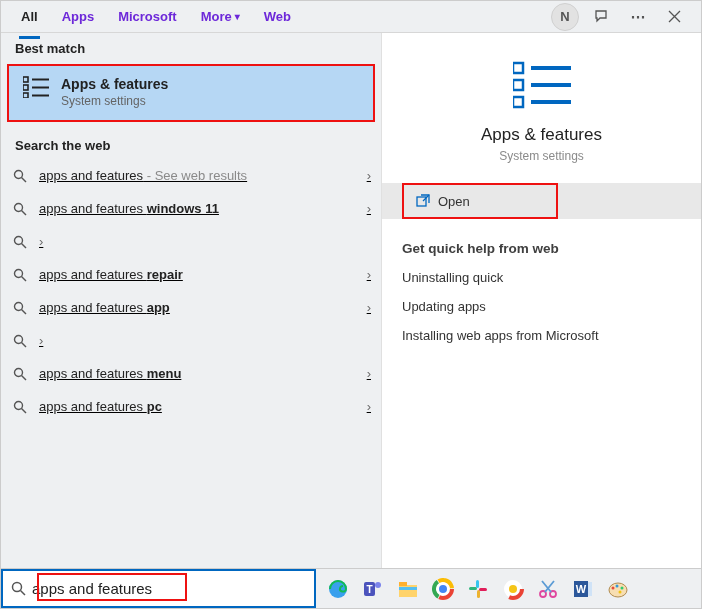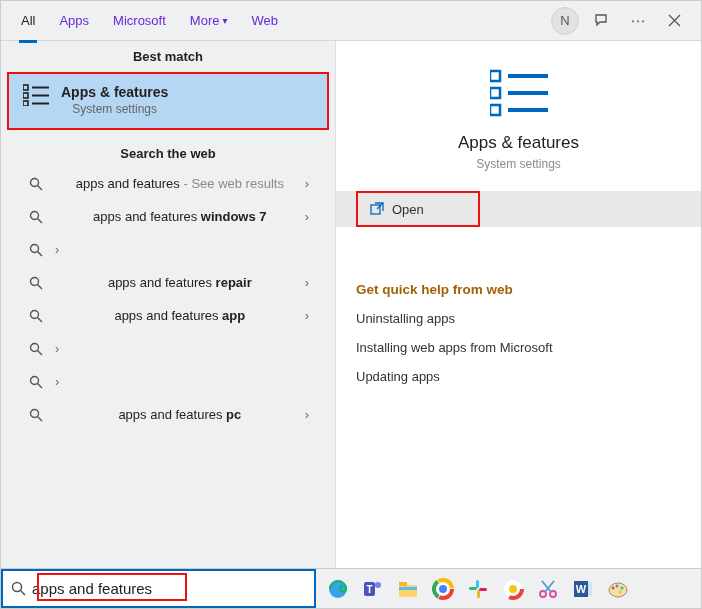--- a/index.html
+++ b/index.html
@@ -1,47 +1,47 @@
 <!DOCTYPE html>
 <html><head>
 <meta charset="utf-8">
 <style>
   * { box-sizing: border-box; margin: 0; padding: 0; font-family: "Segoe UI", Arial, sans-serif; }
   body { width: 702px; height: 609px; background: #eef0f2; overflow: hidden; }
   .window { width: 702px; height: 609px; display: flex; flex-direction: column; border: 1px solid #ccc; background: #eef0f2; }
-  .topbar { display: flex; align-items: center; height: 40px; border-bottom: 1px solid #d7d7d7; padding: 0 8px; }
+  .topbar { display: flex; align-items: center; height: 32px; border-bottom: 1px solid #d7d7d7; padding: 0 8px; font-weight: bold; }
   .tab { font-size: 13px; color: #6d28d9; padding: 0 12px; height: 44px; display: flex; align-items: center; position: relative; cursor: pointer; }
   .tab.active { color: #222; }
   .tab.active::after { content:""; position:absolute; bottom:0; left:10px; right:10px; height:3px; background:#0067c0; }
   .more-caret { margin-left:3px; font-size:10px; }
   .spacer { flex:1; }
   .top-right { display:flex; align-items:center; gap:10px; padding-right:6px; }
   .avatar { width:28px; height:28px; border-radius:50%; background:#e2e2e2; display:flex; align-items:center; justify-content:center; font-size:13px; color:#555; border:1px solid #d0d0d0; cursor:pointer; }
   .icon-btn { width:26px; height:26px; display:flex; align-items:center; justify-content:center; color:#555; cursor:pointer; font-size:15px; }
   .content { flex:1; display:flex; overflow:hidden; }
-  .left-pane { width:334px; display:flex; flex-direction:column; overflow:hidden;text-align:center; }
+  .left-pane { width:380px; display:flex; flex-direction:column; overflow:hidden; }
   .section-label { font-weight:600; font-size:13px; color:#222; padding:8px 14px 6px; }
   .best-match { background:#b6d7f4; padding:10px 14px 12px; display:flex; align-items:flex-start; gap:12px; border:2px solid #e11; margin:2px 6px 8px 6px; cursor:pointer; }
   .bmicon svg { display:block; }
   .bm-title { font-weight:600; font-size:14px; color:#222; margin-bottom:2px; }
   .bm-sub { font-size:12px; color:#646464; }
   .web-list { display:flex; flex-direction:column; }
-  .web-item { display:flex; align-items:center; height:33px; padding:0 26px; cursor:pointer; }
+  .web-item { display:flex; align-items:center; height:33px; padding:0 10px; cursor:pointer;text-decoration:underline; }
   .sicon { width:18px; display:flex; justify-content:center; color:#555; margin-right:10px; }
   .witext { flex:1; font-size:13px; color:#222; white-space:nowrap; overflow:hidden; text-overflow:ellipsis; }
   .witext .bold { font-weight:600; }
   .witext .hint { color:#8a8a8a; font-weight:400; }
   .chev { color:#6b6b6b; font-size:13px; }
   .right-pane { flex:1; background:#fff; border-left:1px solid #e0e0e0; padding:24px 20px 0; display:flex; flex-direction:column; align-items:stretch; }
   .preview-head { display:flex; flex-direction:column; align-items:center; margin-bottom:20px; }
   .bigicon { margin:4px 0 16px; }
   .ptitle { font-size:17px; color:#222; margin-bottom:4px; }
   .psub { font-size:12px; color:#8a8a8a; }
-  .action-row { background:#e8e8e8; height:36px; display:flex; align-items:center; padding:0 12px; color:#333; font-size:13px; cursor:pointer; border:2px solid #e11; width:124px; margin-bottom:22px; gap:8px; }
-  .quick-title { font-weight:600; font-size:13.5px; color:#a16207; margin-bottom:14px;margin-top:33px; }
+  .action-row { background:#e8e8e8; height:36px; display:flex; align-items:center; padding:0 12px; color:#333; font-size:13px; cursor:pointer; border:2px solid #e11; width:156px; margin-bottom:22px; gap:8px; }
+  .quick-title { font-weight:600; font-size:13.5px; color:#404040; margin-bottom:14px; }
   .quick-link { font-size:13px; color:#333; margin-bottom:14px; cursor:pointer; }
   .bottom { height:40px; display:flex; align-items:stretch; border-top:1px solid #ccc; }
   .searchbox { width:315px; border:2px solid #0067c0; display:flex; align-items:center; padding:0 8px; background:#fff; }
   .searchbox .sbicon { color:#555; margin-right:6px; }
   .search-input { border:none; outline:none; flex:1; font-size:15px; color:#222; background:transparent; }
   .task-icons { flex:1; display:flex; align-items:center; gap:8px; padding:0 8px; background:#eef0f2; }
   .task-icons .ti { width:27px; height:27px; display:flex; align-items:center; justify-content:center; cursor:pointer; font-size:18px; }
   .rel { position:relative; }
   .hl-over { position:absolute; border:2px solid #e11; left:34px; top:2px; width:150px; height:28px; pointer-events:none; }
   .full-action-bg { background:#e8e8e8; margin:0 -20px 22px; padding-left:20px; display:flex; align-items:center; height:36px; }
@@ -109,21 +109,21 @@
             <span class="witext"><span>apps and features</span><span class="bold"></span><span class="hint"> - See web results</span></span>
             <span class="chev">›</span>
           </div>
           <div class="web-item">
             <span class="sicon">
               <svg width="14" height="14" viewBox="0 0 14 14">
                 <circle cx="5.5" cy="5.5" r="4" fill="none" stroke="#555" stroke-width="1.4"></circle>
                 <line x1="8.5" y1="8.5" x2="13" y2="13" stroke="#555" stroke-width="1.4"></line>
               </svg>
             </span>
-            <span class="witext"><span>apps and features </span><span class="bold">windows 7</span><span class="hint"></span></span>
+            <span class="witext"><span>apps and features </span><span class="bold">windows 11</span><span class="hint"></span></span>
             <span class="chev">›</span>
           </div>
           <div class="web-item">
             <span class="sicon">
               <svg width="14" height="14" viewBox="0 0 14 14">
                 <circle cx="5.5" cy="5.5" r="4" fill="none" stroke="#555" stroke-width="1.4"></circle>
                 <line x1="8.5" y1="8.5" x2="13" y2="13" stroke="#555" stroke-width="1.4"></line>
               </svg>
             </span>
             <span class="chev">›</span>
@@ -157,20 +157,21 @@
             </span>
             <span class="chev">›</span>
           </div>
           <div class="web-item">
             <span class="sicon">
               <svg width="14" height="14" viewBox="0 0 14 14">
                 <circle cx="5.5" cy="5.5" r="4" fill="none" stroke="#555" stroke-width="1.4"></circle>
                 <line x1="8.5" y1="8.5" x2="13" y2="13" stroke="#555" stroke-width="1.4"></line>
               </svg>
             </span>
+            <span class="witext"><span>apps and features </span><span class="bold">menu</span><span class="hint"></span></span>
             <span class="chev">›</span>
           </div>
           <div class="web-item">
             <span class="sicon">
               <svg width="14" height="14" viewBox="0 0 14 14">
                 <circle cx="5.5" cy="5.5" r="4" fill="none" stroke="#555" stroke-width="1.4"></circle>
                 <line x1="8.5" y1="8.5" x2="13" y2="13" stroke="#555" stroke-width="1.4"></line>
               </svg>
             </span>
             <span class="witext"><span>apps and features </span><span class="bold">pc</span><span class="hint"></span></span>
@@ -202,23 +203,23 @@
                 <rect x="1" y="3" width="9" height="9" fill="none" stroke="#0067c0" stroke-width="1.3"></rect>
                 <path d="M5 1h8v8" fill="none" stroke="#0067c0" stroke-width="1.3"></path>
                 <path d="M13 1L7 7" stroke="#0067c0" stroke-width="1.3"></path>
               </svg>
           </span>
           <span>Open</span>
         </div>
       </div>
 
       <div class="quick-title">Get quick help from web</div>
-      <div class="quick-link">Uninstalling apps</div>
+      <div class="quick-link">Uninstalling quick</div>
+      <div class="quick-link">Updating apps</div>
       <div class="quick-link">Installing web apps from Microsoft</div>
-      <div class="quick-link">Updating apps</div>
     </div>
   </div>
 
   <div class="bottom">
     <div class="searchbox rel">
       <span class="sbicon">
         <svg width="15" height="15" viewBox="0 0 15 15">
             <circle cx="6" cy="6" r="4.5" fill="none" stroke="#555" stroke-width="1.5"></circle>
             <line x1="9.5" y1="9.5" x2="14" y2="14" stroke="#555" stroke-width="1.5"></line>
           </svg>

